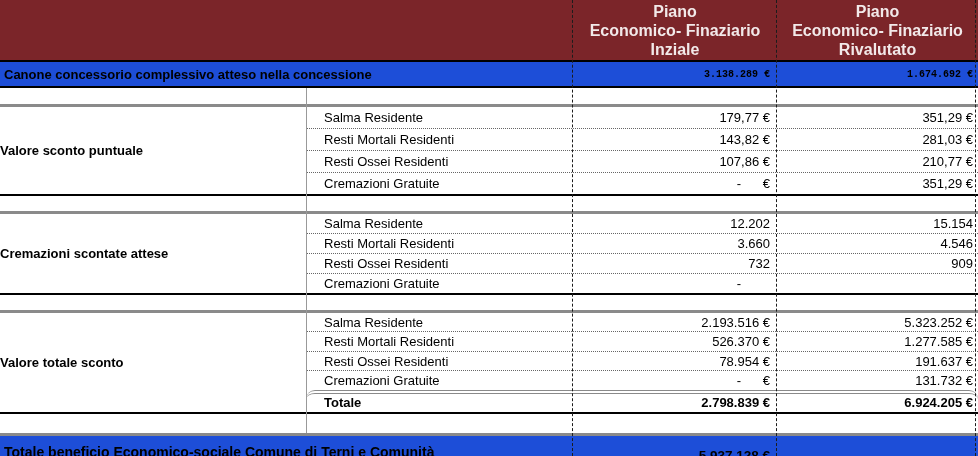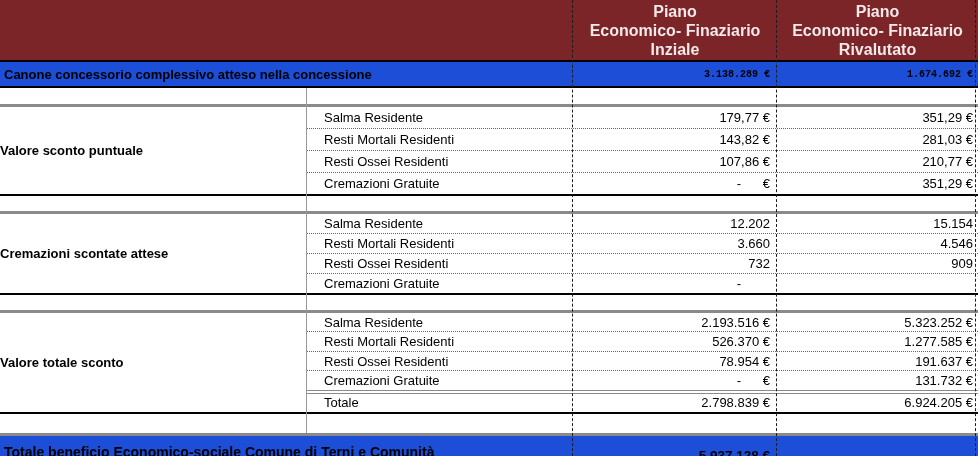--- a/index.html
+++ b/index.html
@@ -34,21 +34,21 @@
   .h16 { height: 16px; } .h15 { height: 15px; } .h19 { height: 19px; }
 
   
   .sec { display: flex; border-top: 3px solid #8a8a8a; border-bottom: 2px solid #000; background: #fff; }
   .sec-a { height: 92px; } .sec-b { height: 84px; } .sec-c { height: 104px; }
   .sec-label { width: 306px; display: flex; align-items: center; font-weight: bold; font-size: 13px; }
   .sec-rows { flex: 1; display: flex; flex-direction: column; margin-left: 26px; }
   .srow { flex: 1; display: flex; align-items: center; font-size: 13px; }
   .srow.dot { border-bottom: 1px dotted #666; }
   .sub { width: 267px; padding-left: 18px; }
-  .trow { border-top: 4px double #8a8a8a; font-weight: normal; }
+  .trow { border-top: 4px double #8a8a8a; font-weight: bold; border-radius: 9px; }
 
   
   .bottom { height: 34px; border-top: 3px solid #8a8a8a; font-weight: bold; font-size: 14px; }
   .bottom .valC, .bottom .valD { font-size: 13.5px; margin-top: 7px; }
 
   
   .vdash { position: absolute; top: 0; height: 456px; width: 0; border-left: 1px dashed #1c1c1c; pointer-events: none; }
   .vd1 { left: 572px; } .vd2 { left: 776px; } .vd3 { left: 975px; }
   .vsolid { position: absolute; left: 306px; top: 88px; height: 345px; width: 0; border-left: 1px solid #999; pointer-events: none; }
 </style>

